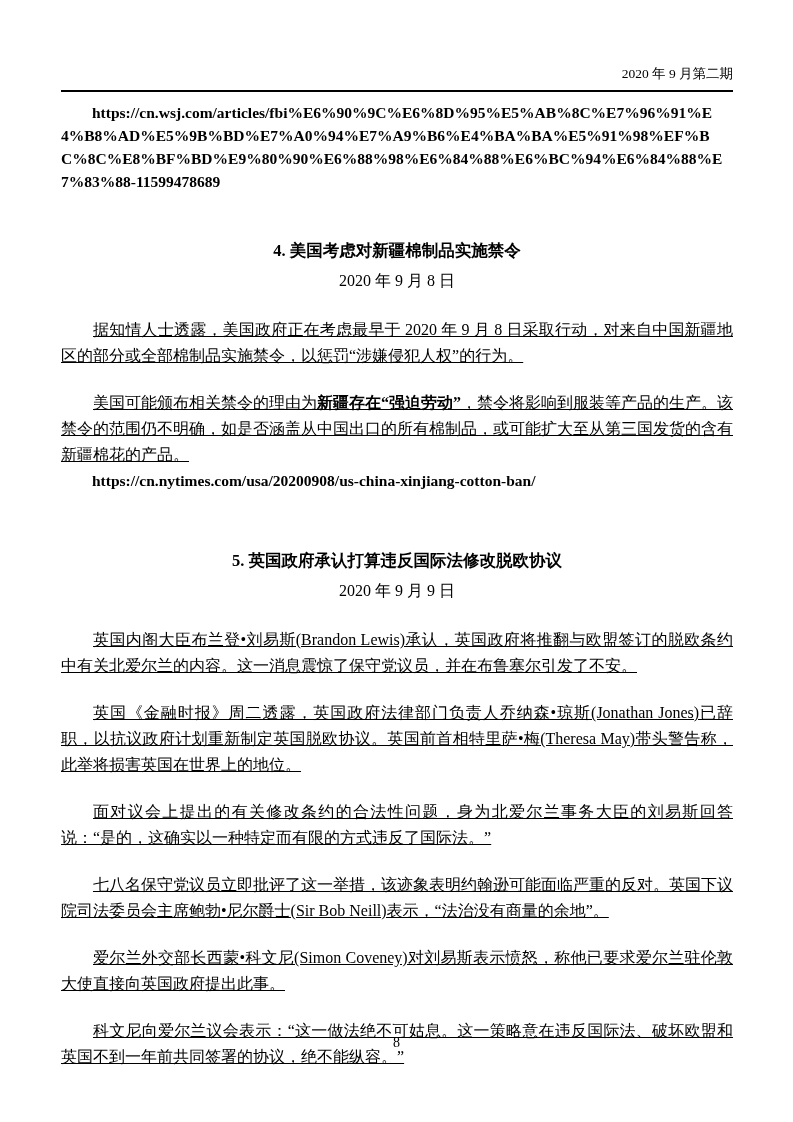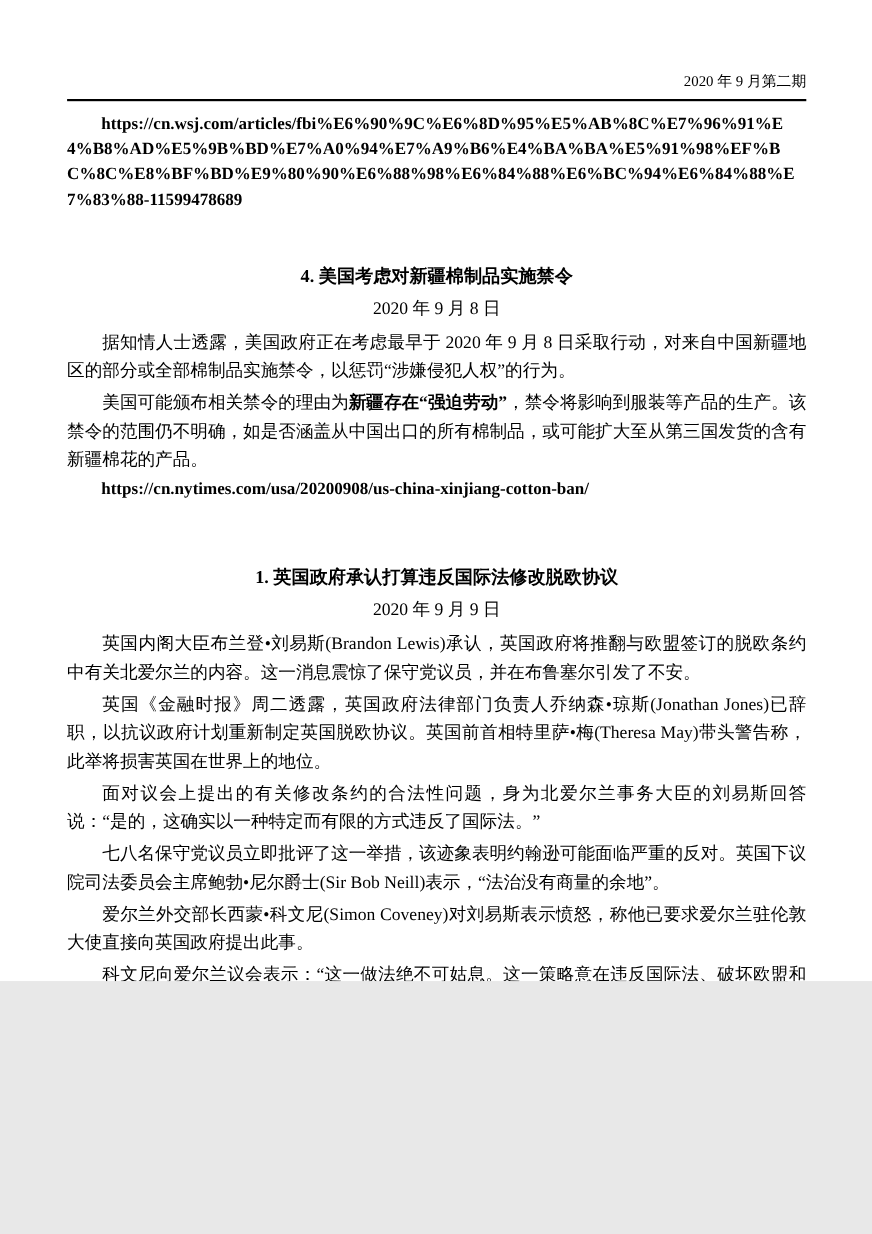--- a/index.html
+++ b/index.html
@@ -1,19 +1,19 @@
 <!DOCTYPE html>
 <html><head>
 <meta charset="utf-8">
 <style>
   html, body { margin: 0; padding: 0; background: #e8e8e8; }
   .page {
     position: relative;
     width: 793px;
-    height: 892px;
+    height: 1122px;
     margin: 0 auto;
     background: #ffffff;
     color: #000000;
     font-family: "Liberation Serif", "DejaVu Serif", serif;
     overflow: hidden;
   }
   .content {
     position: absolute;
     left: 61px;
     top: 0;
@@ -31,21 +31,21 @@
     margin-top: 7px;
     height: 0;
   }
   .body-para {
     font-size: 16px;
     line-height: 26px;
     text-align: justify;
     text-indent: 2em;
     margin: 0;
   }
-  .para-gap { margin-top: 3px; }
+  .para-gap { margin-top: 21px; text-decoration: underline; }
   .source-line {
     font-size: 16px;
     line-height: 26px;
     text-indent: 2em;
     margin: 0;
   }
   .wsj-source { margin-top: 14px; }
   .url-para {
     font-size: 15.5px;
     line-height: 23px;
@@ -103,21 +103,21 @@
       <h3 class="section-title">4. 美国考虑对新疆棉制品实施禁令</h3>
       <div class="section-date">2020 年 9 月 8 日</div>
       <div class="paragraphs">
           <p class="body-para para-gap"><span>据知情人士透露，美国政府正在考虑最早于 2020 年 9 月 8 日采取行动，对来自中国新疆地区的部分或全部棉制品实施禁令，以惩罚“涉嫌侵犯人权”的行为。</span></p>
           <p class="body-para para-gap"><span>美国可能颁布相关禁令的理由为</span><span class="bold">新疆存在“强迫劳动”</span><span>，禁令将影响到服装等产品的生产。该禁令的范围仍不明确，如是否涵盖从中国出口的所有棉制品，或可能扩大至从第三国发货的含有新疆棉花的产品。</span></p>
         </div>
       <p class="url-para nyt-url">https://cn.nytimes.com/usa/20200908/us-china-xinjiang-cotton-ban/</p>
     </div>
 
     <div class="section section-5">
-      <h3 class="section-title">1. 英国政府承认打算违反国际法修改脱欧协议</h3>
+      <h3 class="section-title">5. 英国政府承认打算违反国际法修改脱欧协议</h3>
       <div class="section-date">2020 年 9 月 9 日</div>
       <div class="paragraphs">
           <p class="body-para para-gap"><span>英国内阁大臣布兰登•刘易斯(Brandon Lewis)承认，英国政府将推翻与欧盟签订的脱欧条约中有关北爱尔兰的内容。这一消息震惊了保守党议员，并在布鲁塞尔引发了不安。</span></p>
           <p class="body-para para-gap"><span>英国《金融时报》周二透露，英国政府法律部门负责人乔纳森•琼斯(Jonathan Jones)已辞职，以抗议政府计划重新制定英国脱欧协议。英国前首相特里萨•梅(Theresa May)带头警告称，此举将损害英国在世界上的地位。</span></p>
           <p class="body-para para-gap"><span>面对议会上提出的有关修改条约的合法性问题，身为北爱尔兰事务大臣的刘易斯回答说：“是的，这确实以一种特定而有限的方式违反了国际法。”</span></p>
           <p class="body-para para-gap"><span>七八名保守党议员立即批评了这一举措，该迹象表明约翰逊可能面临严重的反对。英国下议院司法委员会主席鲍勃•尼尔爵士(Sir Bob Neill)表示，“法治没有商量的余地”。</span></p>
           <p class="body-para para-gap"><span>爱尔兰外交部长西蒙•科文尼(Simon Coveney)对刘易斯表示愤怒，称他已要求爱尔兰驻伦敦大使直接向英国政府提出此事。</span></p>
           <p class="body-para para-gap"><span>科文尼向爱尔兰议会表示：“这一做法绝不可姑息。这一策略意在违反国际法、破坏欧盟和英国不到一年前共同签署的协议，绝不能纵容。”</span></p>
         </div>
     </div>

